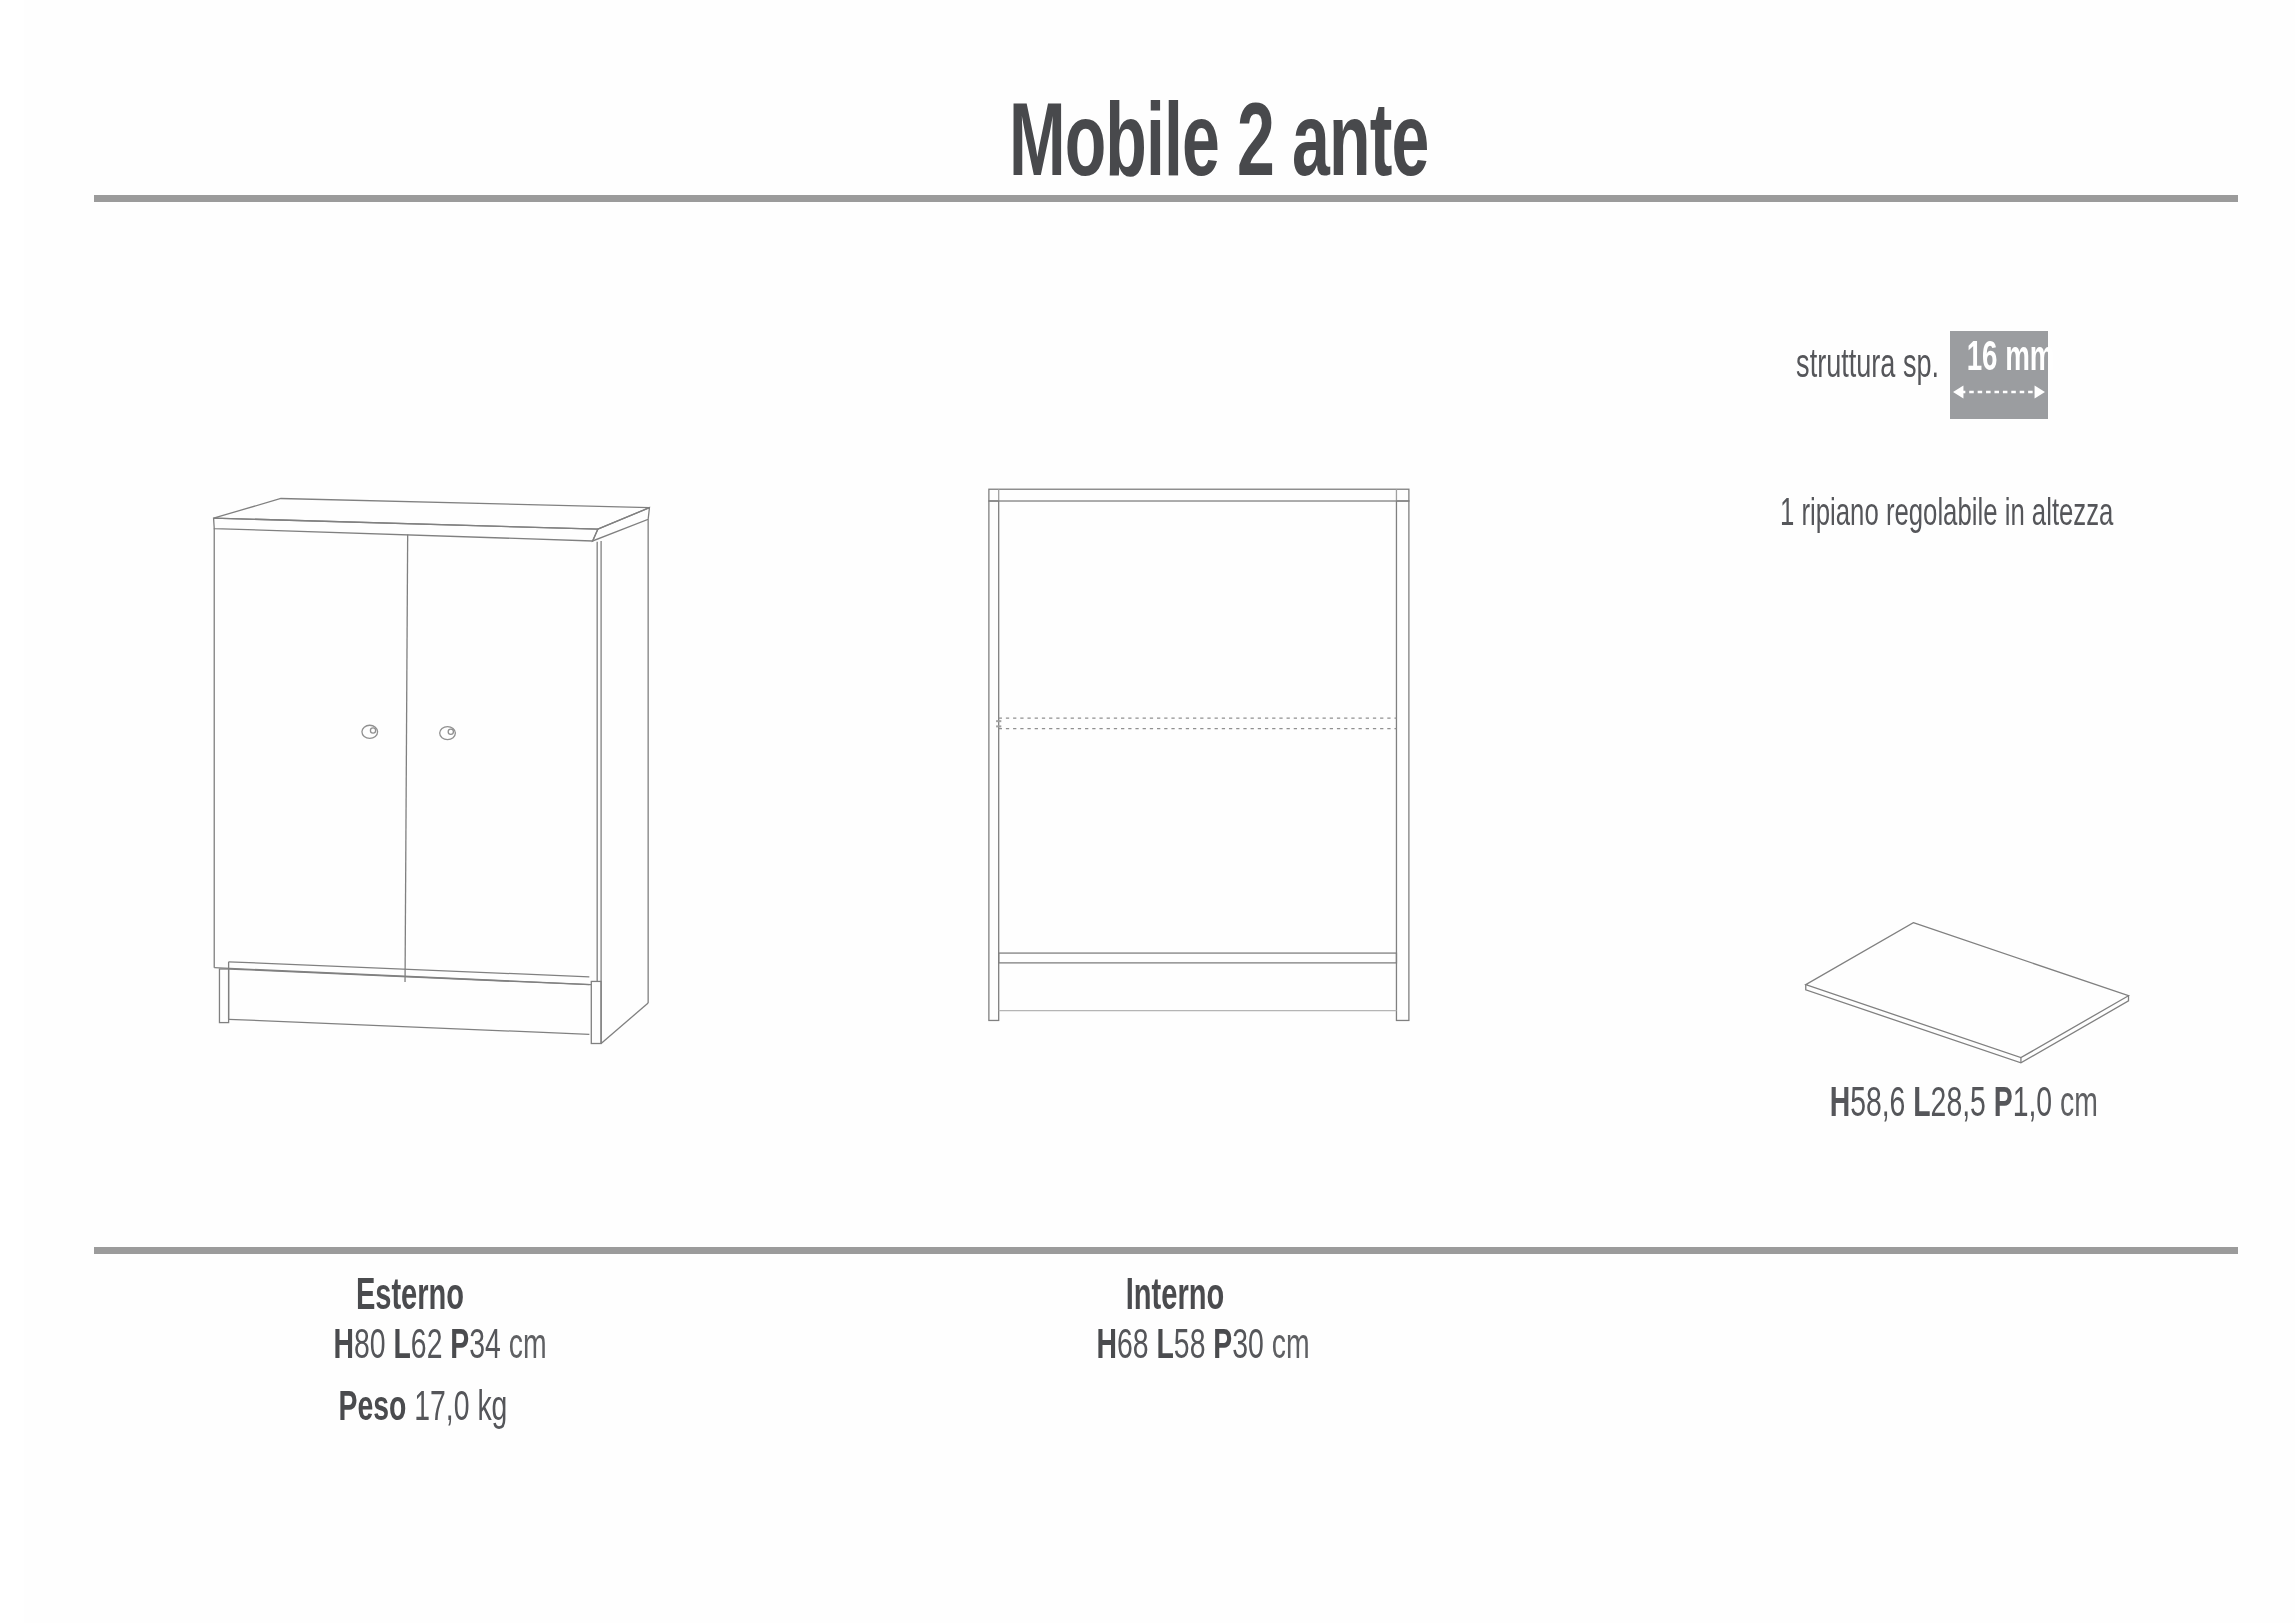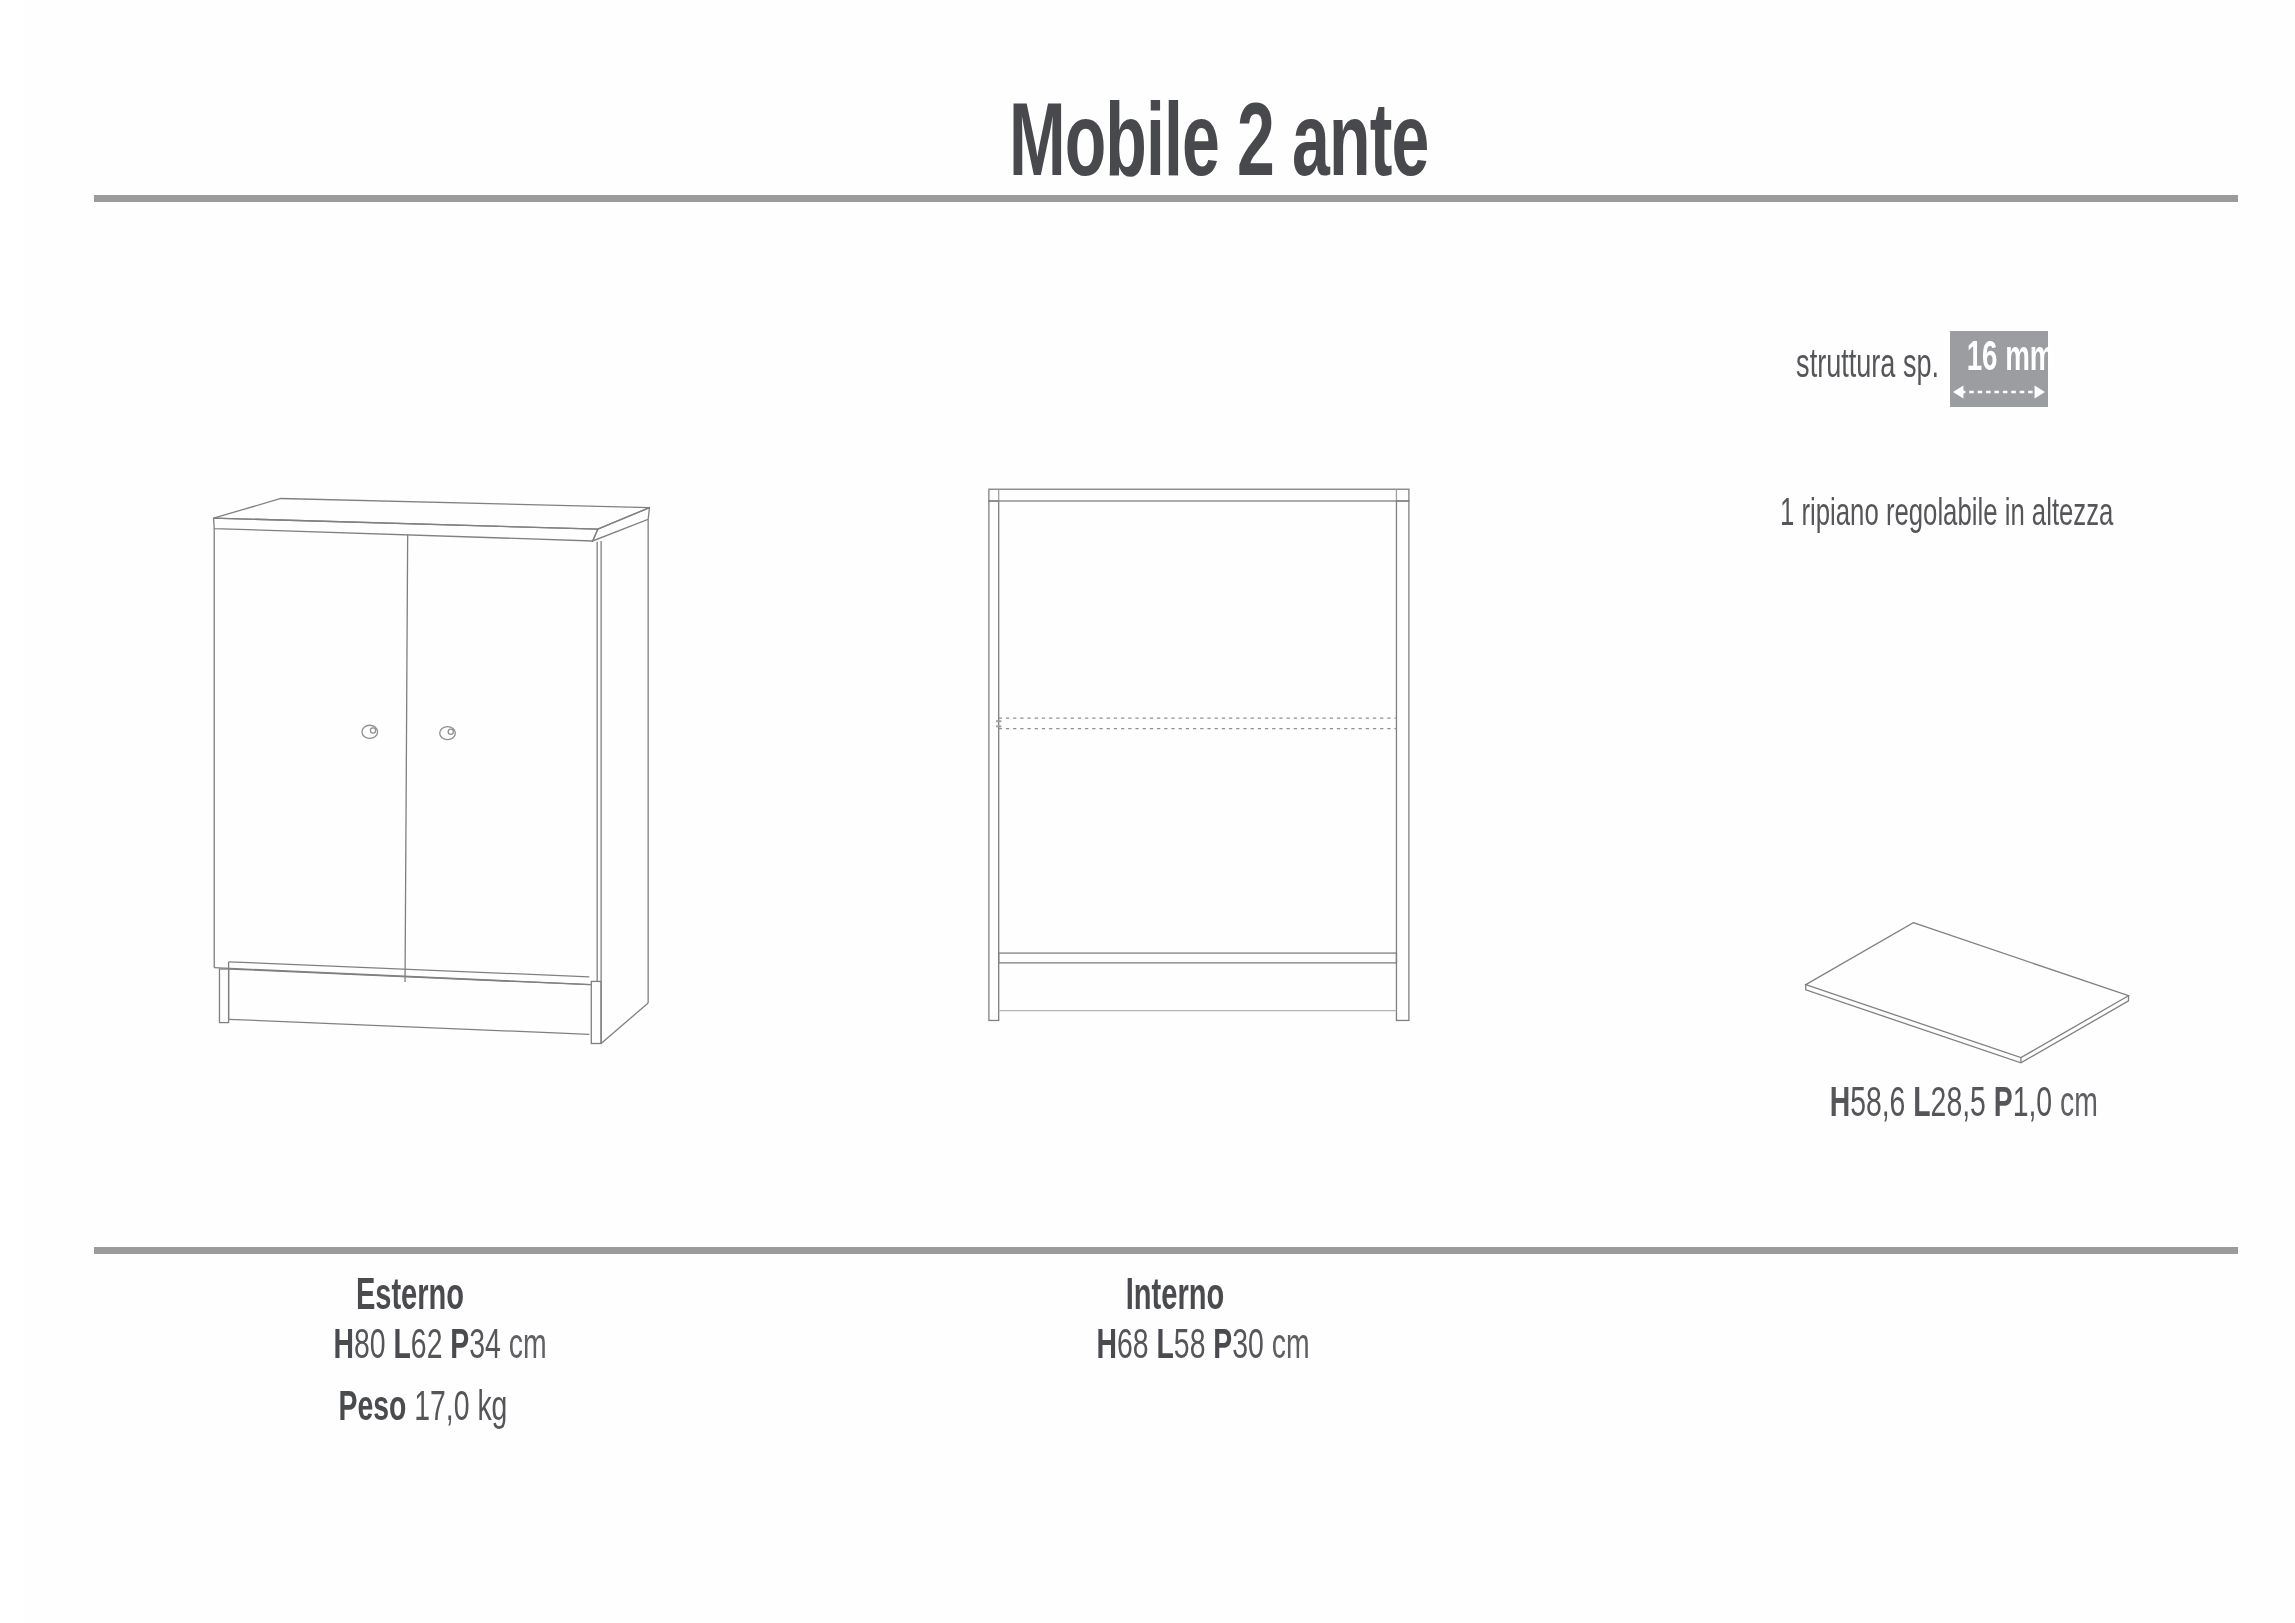--- a/index.html
+++ b/index.html
@@ -13,21 +13,21 @@
   .cr{transform:scaleX(0.66);transform-origin:100% 50%;}
   .rule{background:#9b9b9b;height:7.2px;}
   .title{font-size:103px;font-weight:bold;color:#48494c;text-align:center;letter-spacing:-1.3px;}
   .h-block{font-size:44px;font-weight:bold;color:#4a4b4e;text-align:center;}
   .dimrow{font-size:43px;text-align:center;color:#55565a;}
   .dimrow b, .peso b{font-weight:bold;color:#4a4b4e;}
   .peso{font-size:43px;text-align:center;color:#55565a;}
   .unit{color:#5f6063;}
   .note{font-size:39px;color:#55565a;}
   .strut{font-size:41px;color:#55565a;text-align:right;}
-  .badge{background:#9b9da0;width:98px;height:76px;text-align:right;}
+  .badge{background:#9b9da0;width:98px;height:88px;text-align:right;}
   .badge .bv{font-size:42px;font-weight:bold;color:#ffffff;line-height:1;margin-top:3.9px;}
   .shelfdim{font-size:43px;text-align:center;color:#55565a;}
   svg{display:block;}
 </style>
 </head>
 <body>
 
 <div id="page">
 
   <div class="abs txt title cc" style="left:896px;top:88px;width:523px;">Mobile 2 ante</div>

